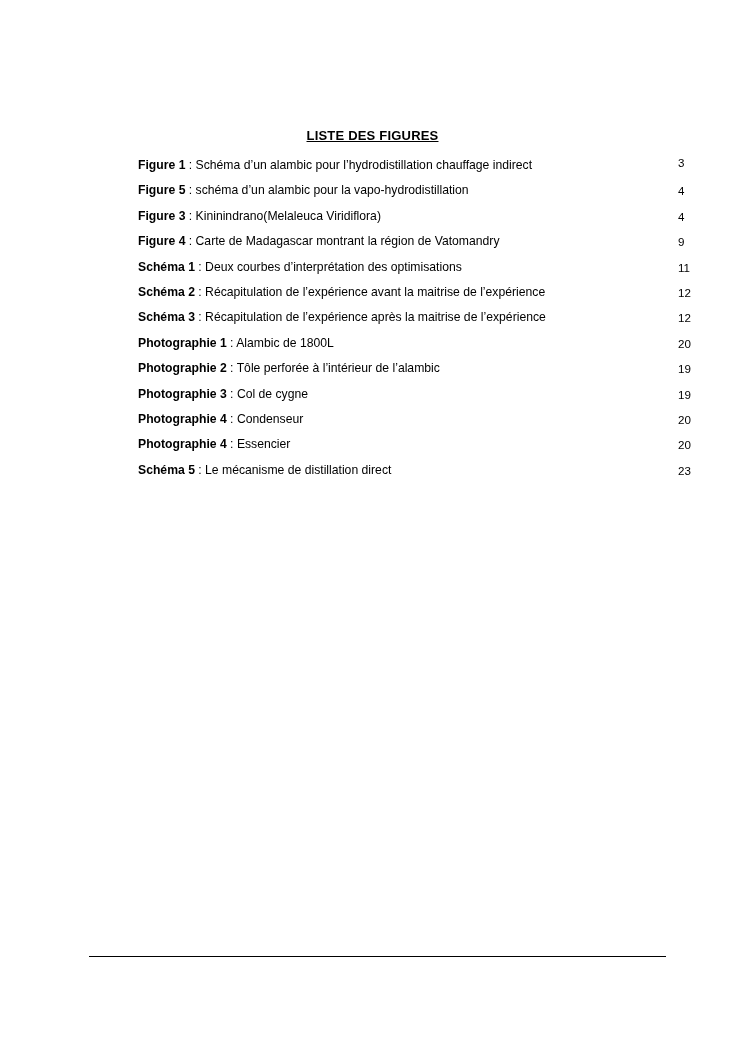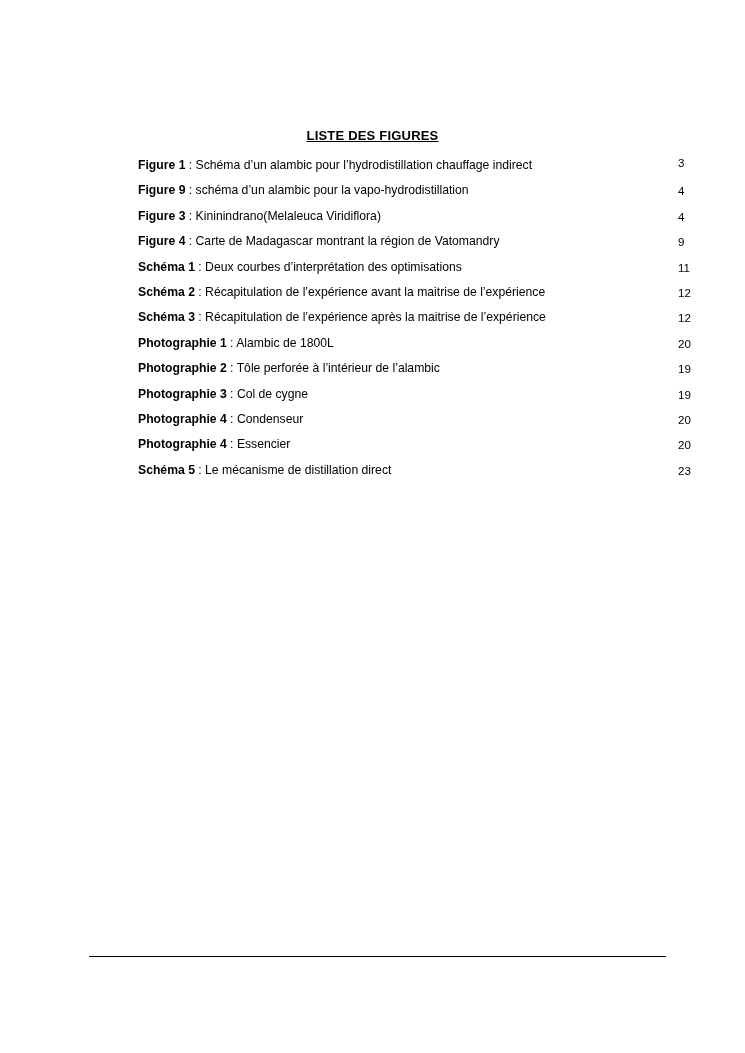--- a/index.html
+++ b/index.html
@@ -85,21 +85,21 @@
   <div class="doc-title">LISTE DES FIGURES</div>
 
   <div class="figure-list">
 
     <div class="fig-row">
       <span class="fig-label">Figure 1</span><span class="fig-desc"> : Schéma d’un alambic pour l’hydrodistillation chauffage indirect</span>
       <span class="fig-page">3</span>
     </div>
 
     <div class="fig-row">
-      <span class="fig-label">Figure 9</span><span class="fig-desc"> : schéma d’un alambic pour la vapo-hydrodistillation</span>
+      <span class="fig-label">Figure 5</span><span class="fig-desc"> : schéma d’un alambic pour la vapo-hydrodistillation</span>
       <span class="fig-page">4</span>
     </div>
 
     <div class="fig-row">
       <span class="fig-label">Figure 3</span><span class="fig-desc"> : Kininindrano(Melaleuca Viridiflora)</span>
       <span class="fig-page">4</span>
     </div>
 
     <div class="fig-row">
       <span class="fig-label">Figure 4</span><span class="fig-desc"> : Carte de Madagascar montrant la région de Vatomandry</span>

